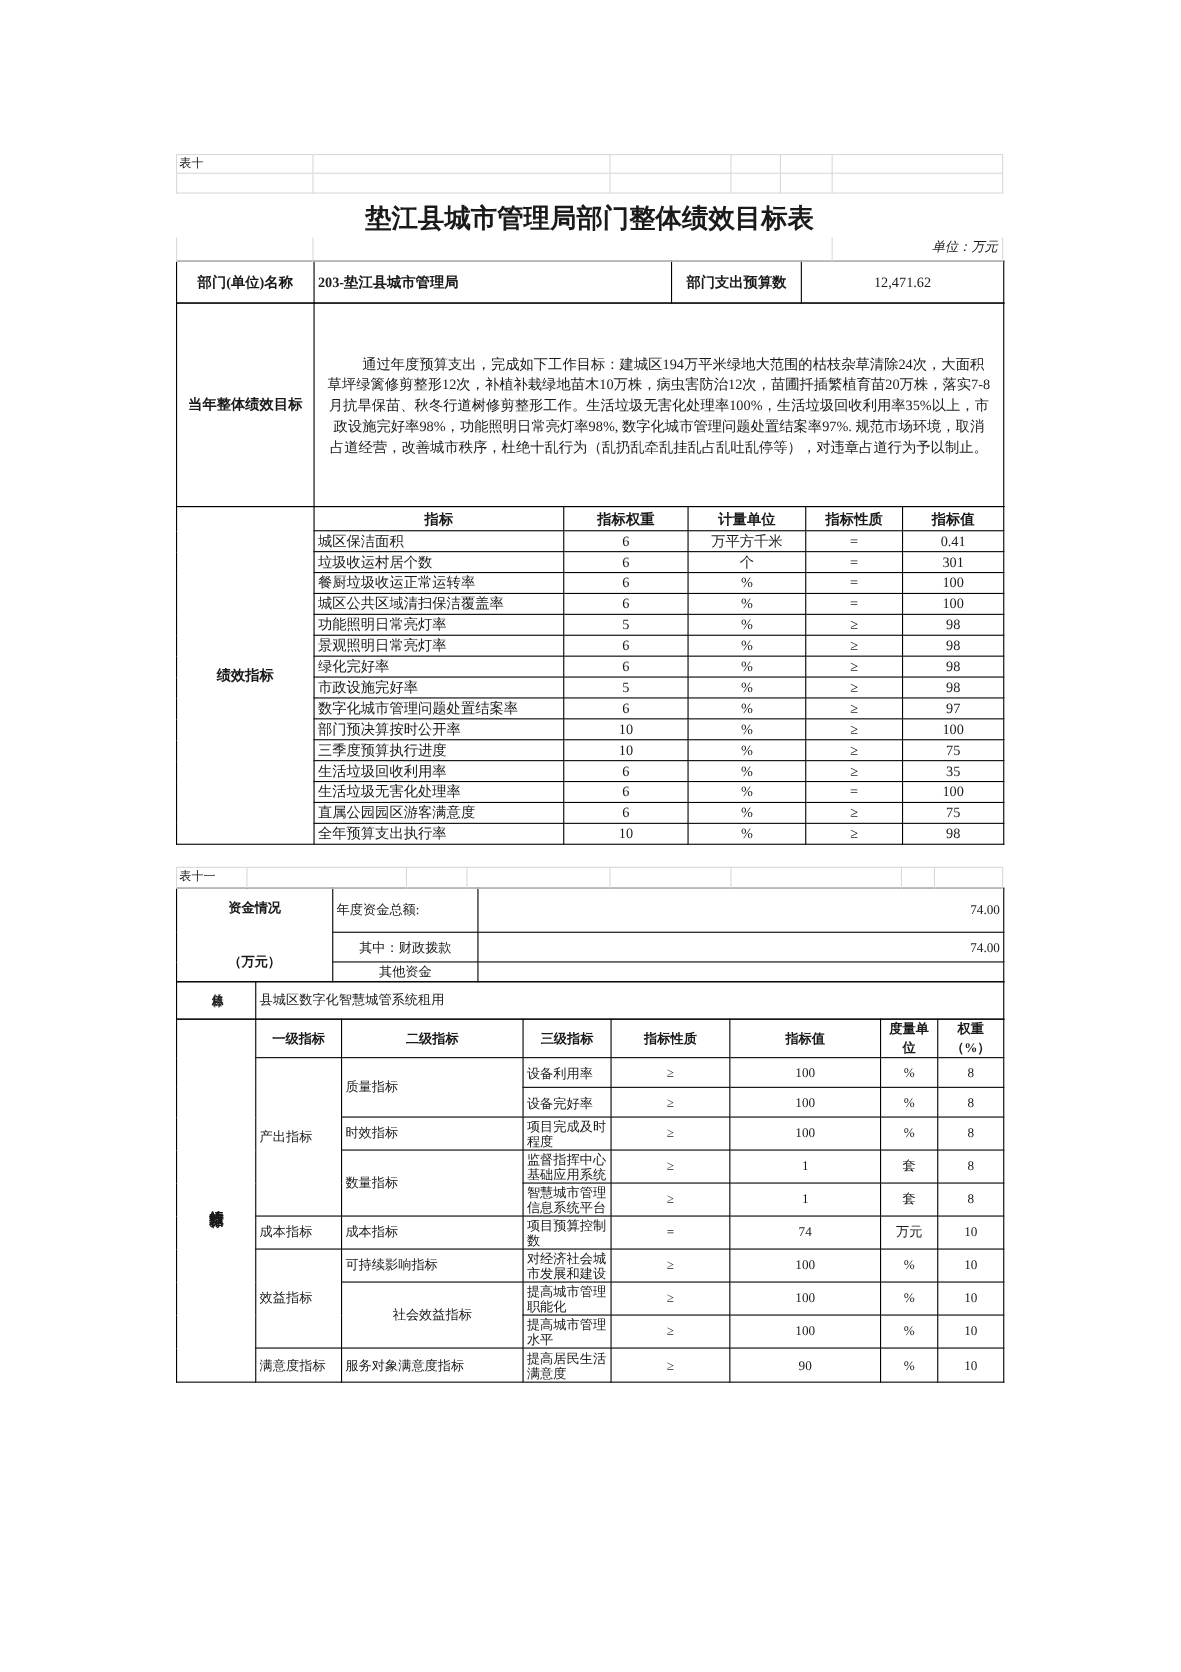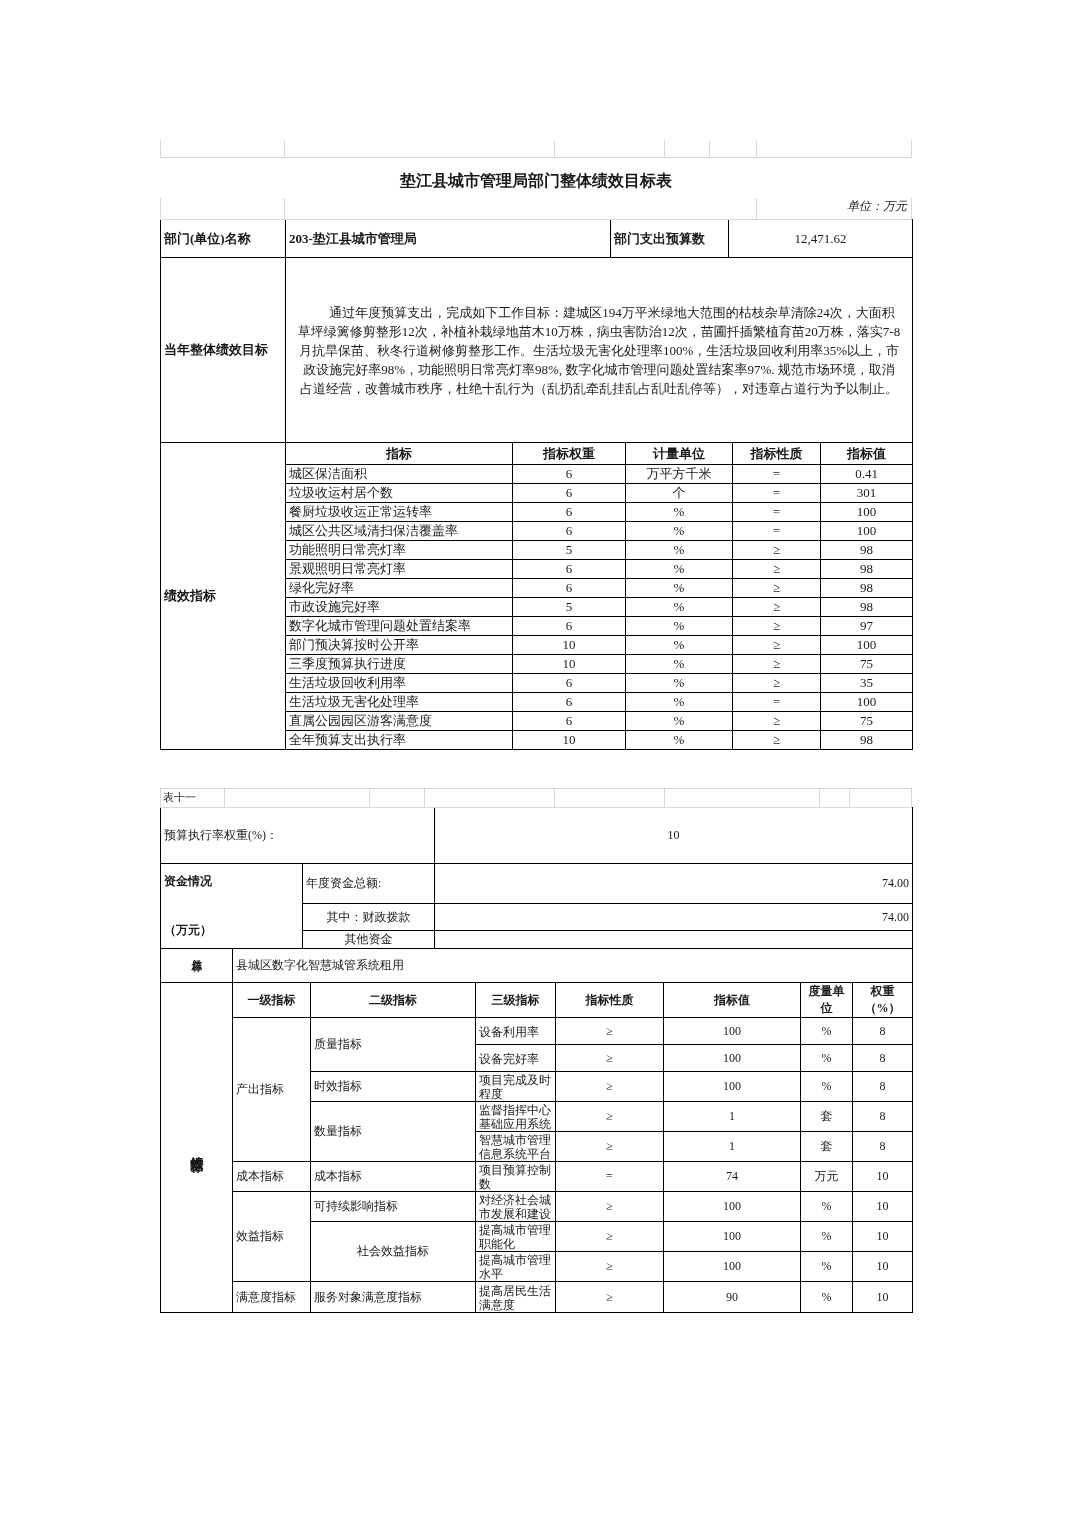--- a/index.html
+++ b/index.html
@@ -6,49 +6,57 @@
   body { width:1074px; height:1520px; font-family:"Liberation Serif","DejaVu Serif",serif; color:#1a1a1a; }
   .canvas { position:relative; width:1074px; height:1520px; overflow:hidden; background:#fff; }
   .block { position:absolute; left:160px; width:752px; }
 
   
   .frow { display:flex; box-sizing:border-box; }
   .frow > div { box-sizing:border-box; border-right:1px solid #d9d9d9; border-bottom:1px solid #d9d9d9; font-size:11px; line-height:17px; padding-left:2px; overflow:hidden; white-space:nowrap; }
   .frow > div:first-child { border-left:1px solid #d9d9d9; }
   .frow.ftop > div { border-top:1px solid #d9d9d9; }
 
-  .title-row { text-align:center; font-weight:bold; font-size:16px; }
+  .title-row { text-align:center; font-weight:bold; font-size:24px; }
   .t1-title { height:40px; line-height:46px; }
   .t2-title { height:48px; line-height:56px; }
   .unit-row { height:22px; }
   .unit-row .u { font-style:italic; font-size:12px; text-align:right; padding-right:4px; }
 
   table { border-collapse:collapse; table-layout:fixed; width:752px; margin-top:-1px; }
   td, th { box-sizing:border-box; border:1px solid #000; padding:0 3px; font-size:13px; overflow:hidden; vertical-align:middle; word-break:break-all; }
   th { font-weight:bold; text-align:center; }
   .c { text-align:center; }
   .r { text-align:right; }
   .l { text-align:left; }
   .b { font-weight:bold; }
-  .lab { font-weight:bold; }
+  .lab { font-weight:bold; text-align:center; }
   .para { text-align:center; font-size:13px; line-height:19px; padding:4px 8px; }
   .clip2 { line-height:14px; padding-top:1px; }
   .vert { writing-mode:vertical-rl; text-orientation:upright; margin:0 auto; letter-spacing:1px; }
   .goalvert { font-size:11px; height:31px; overflow:hidden; }
   .kpivert { font-size:13px; font-weight:bold; }
   td.vcell { padding:0; overflow:hidden; }
   .t2 td, .t2 th { font-size:12px; }
 </style>
 </head>
 <body>
 
 <div class="canvas">
 
   <div class="block" style="top:140px;">
 
+    <div class="frow ftop" style="height:18px;">
+      <div style="width:125px;">表十</div>
+      <div style="width:270px;"></div>
+      <div style="width:110px;"></div>
+      <div style="width:45px;"></div>
+      <div style="width:47px;"></div>
+      <div style="width:155px;"></div>
+    </div>
     <div class="frow" style="height:18px;">
       <div style="width:125px;"></div>
       <div style="width:270px;"></div>
       <div style="width:110px;"></div>
       <div style="width:45px;"></div>
       <div style="width:47px;"></div>
       <div style="width:155px;"></div>
     </div>
 
     <div class="title-row t1-title">垫江县城市管理局部门整体绩效目标表</div>
@@ -209,28 +217,20 @@
       <div style="width:130px;"></div>
       <div style="width:110px;"></div>
       <div style="width:155px;"></div>
       <div style="width:30px;"></div>
       <div style="width:62px;"></div>
     </div>
 
 
 
 
-    <table>
-      <tbody>
-          <tr style="height:56px;">
-        <td class="l" style="width:274px;">预算执行率权重(%)：</td>
-        <td class="c" style="width:478px;">10</td>
-      </tr>
-    </tbody>
-      </table>
 
     <table>
       <tbody>
           <tr style="height:40px;">
         <td class="lab" rowspan="3" style="width:142px;">
           <span style="display:block;">资金情况</span>
           <span style="display:block;margin-top:32px;">（万元）</span>
         </td>
         <td class="l" style="width:132px;">年度资金总额:</td>
         <td class="r" style="width:478px;">74.00</td>

